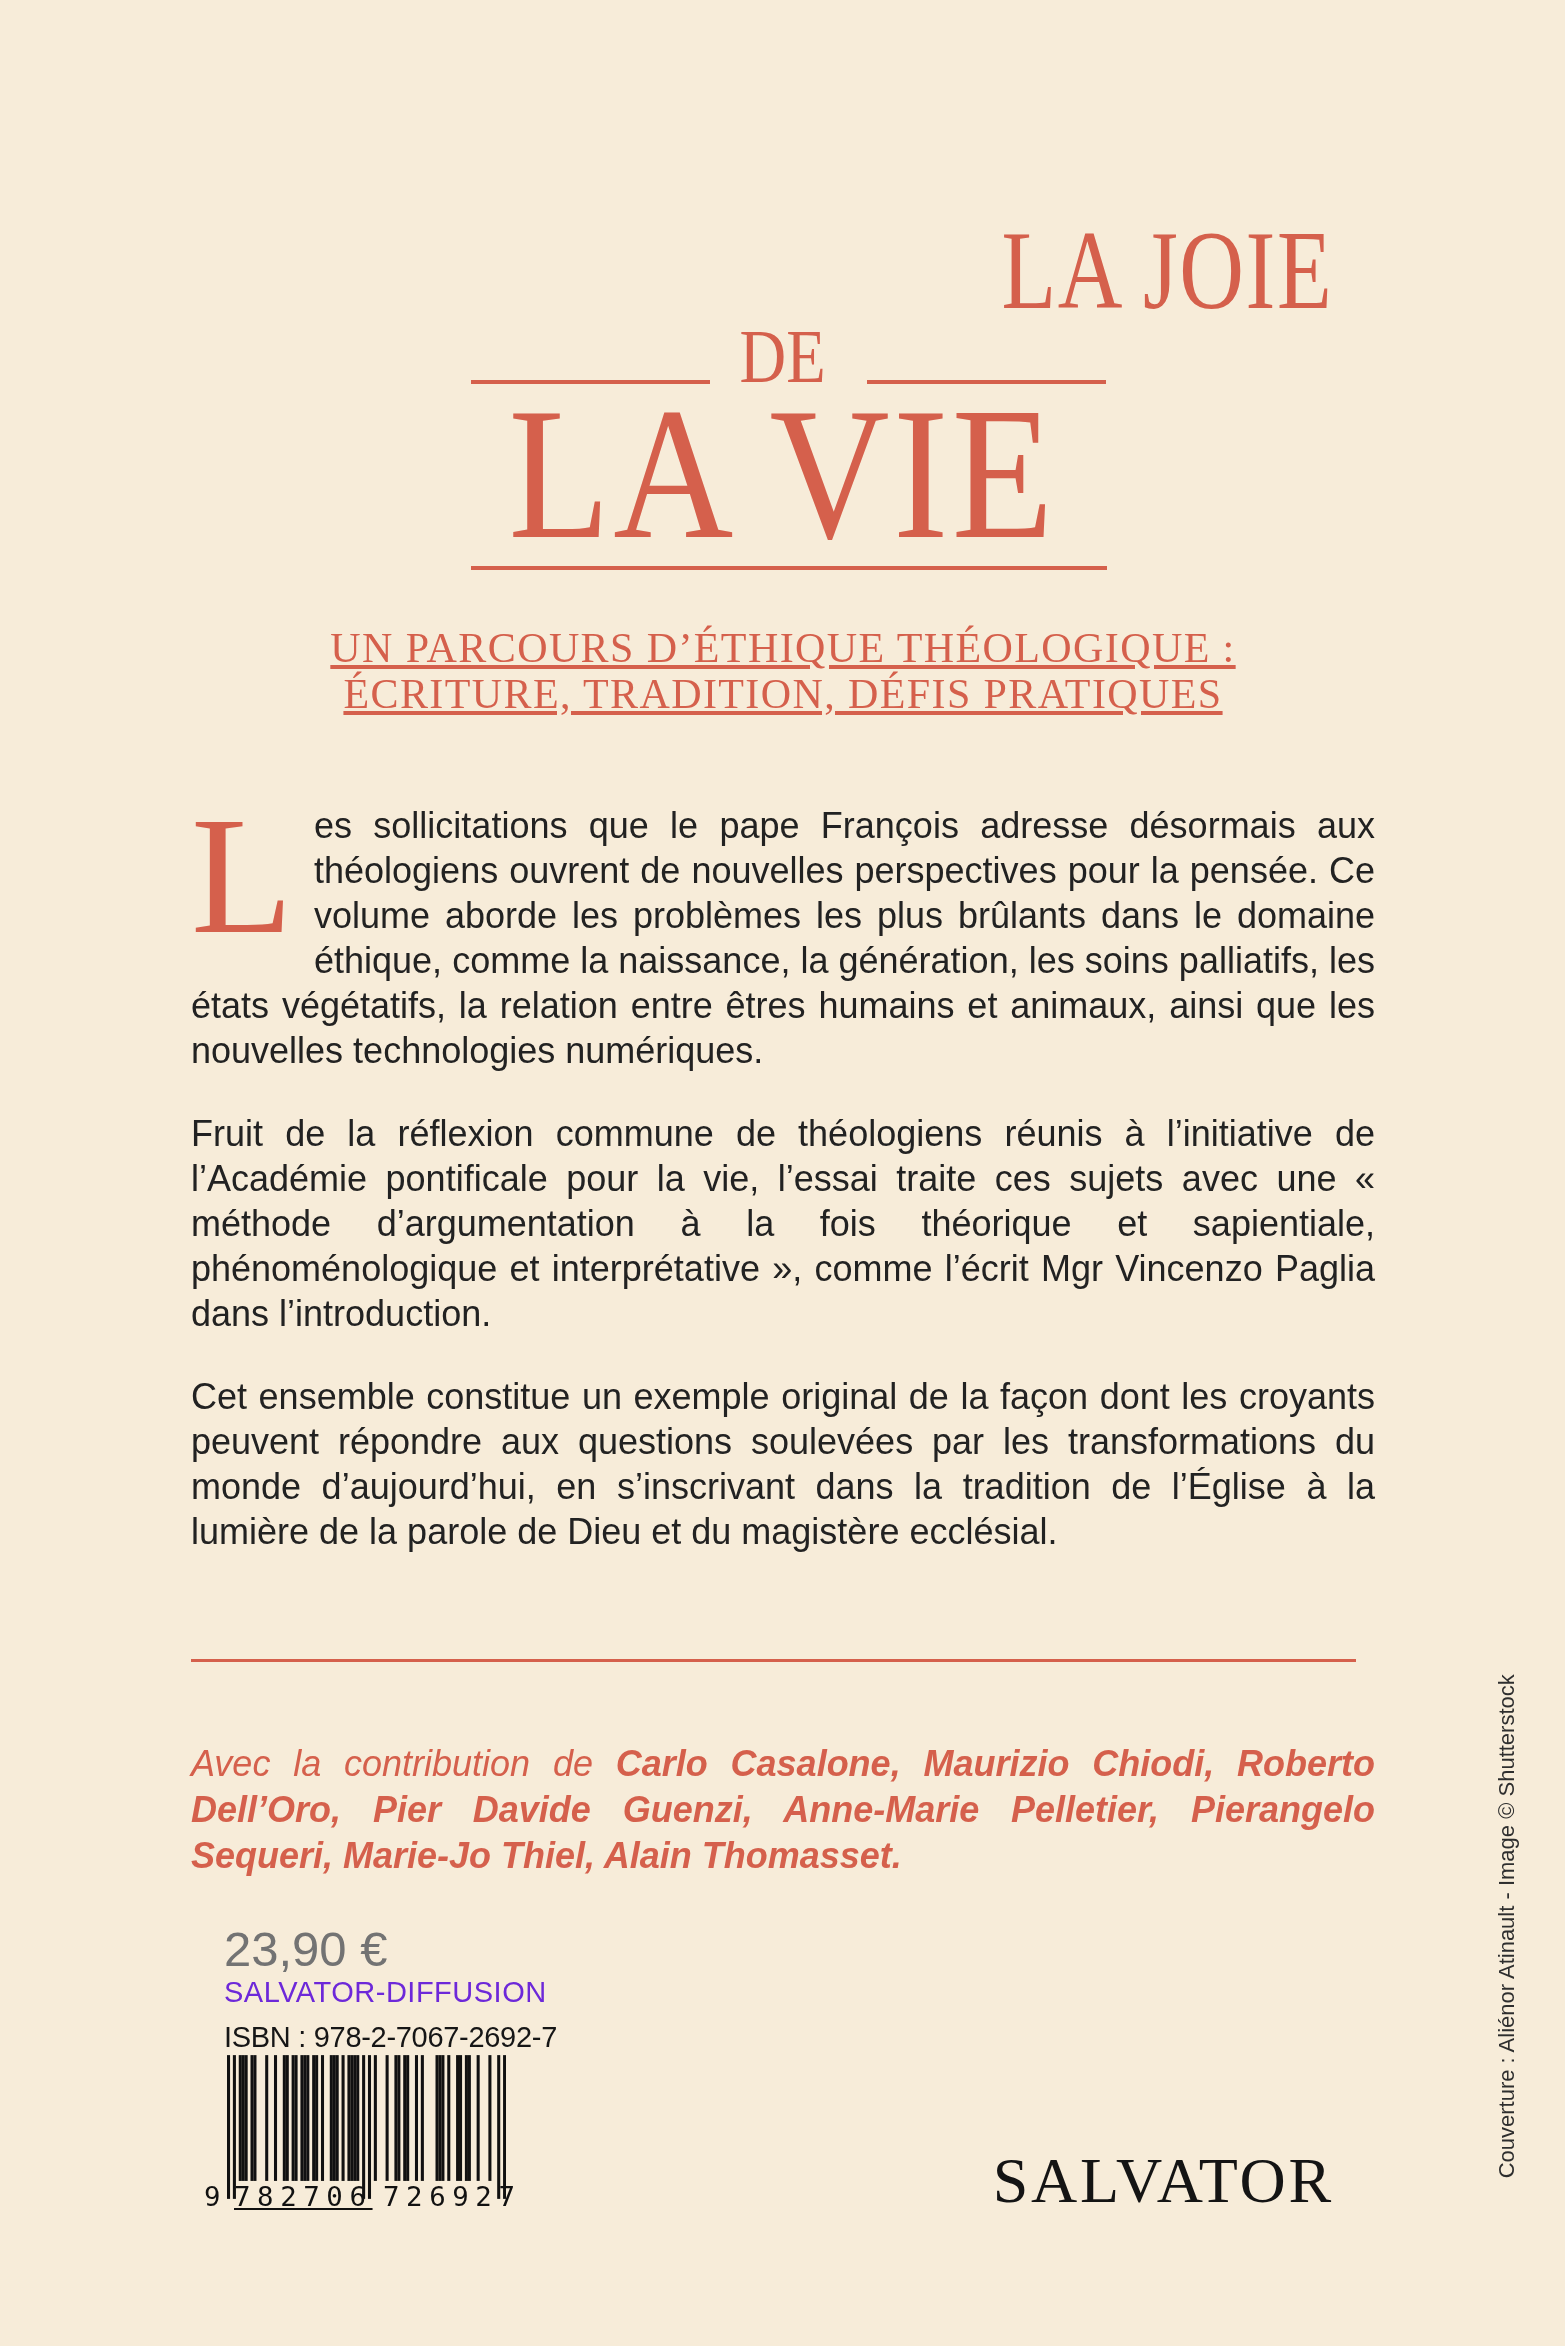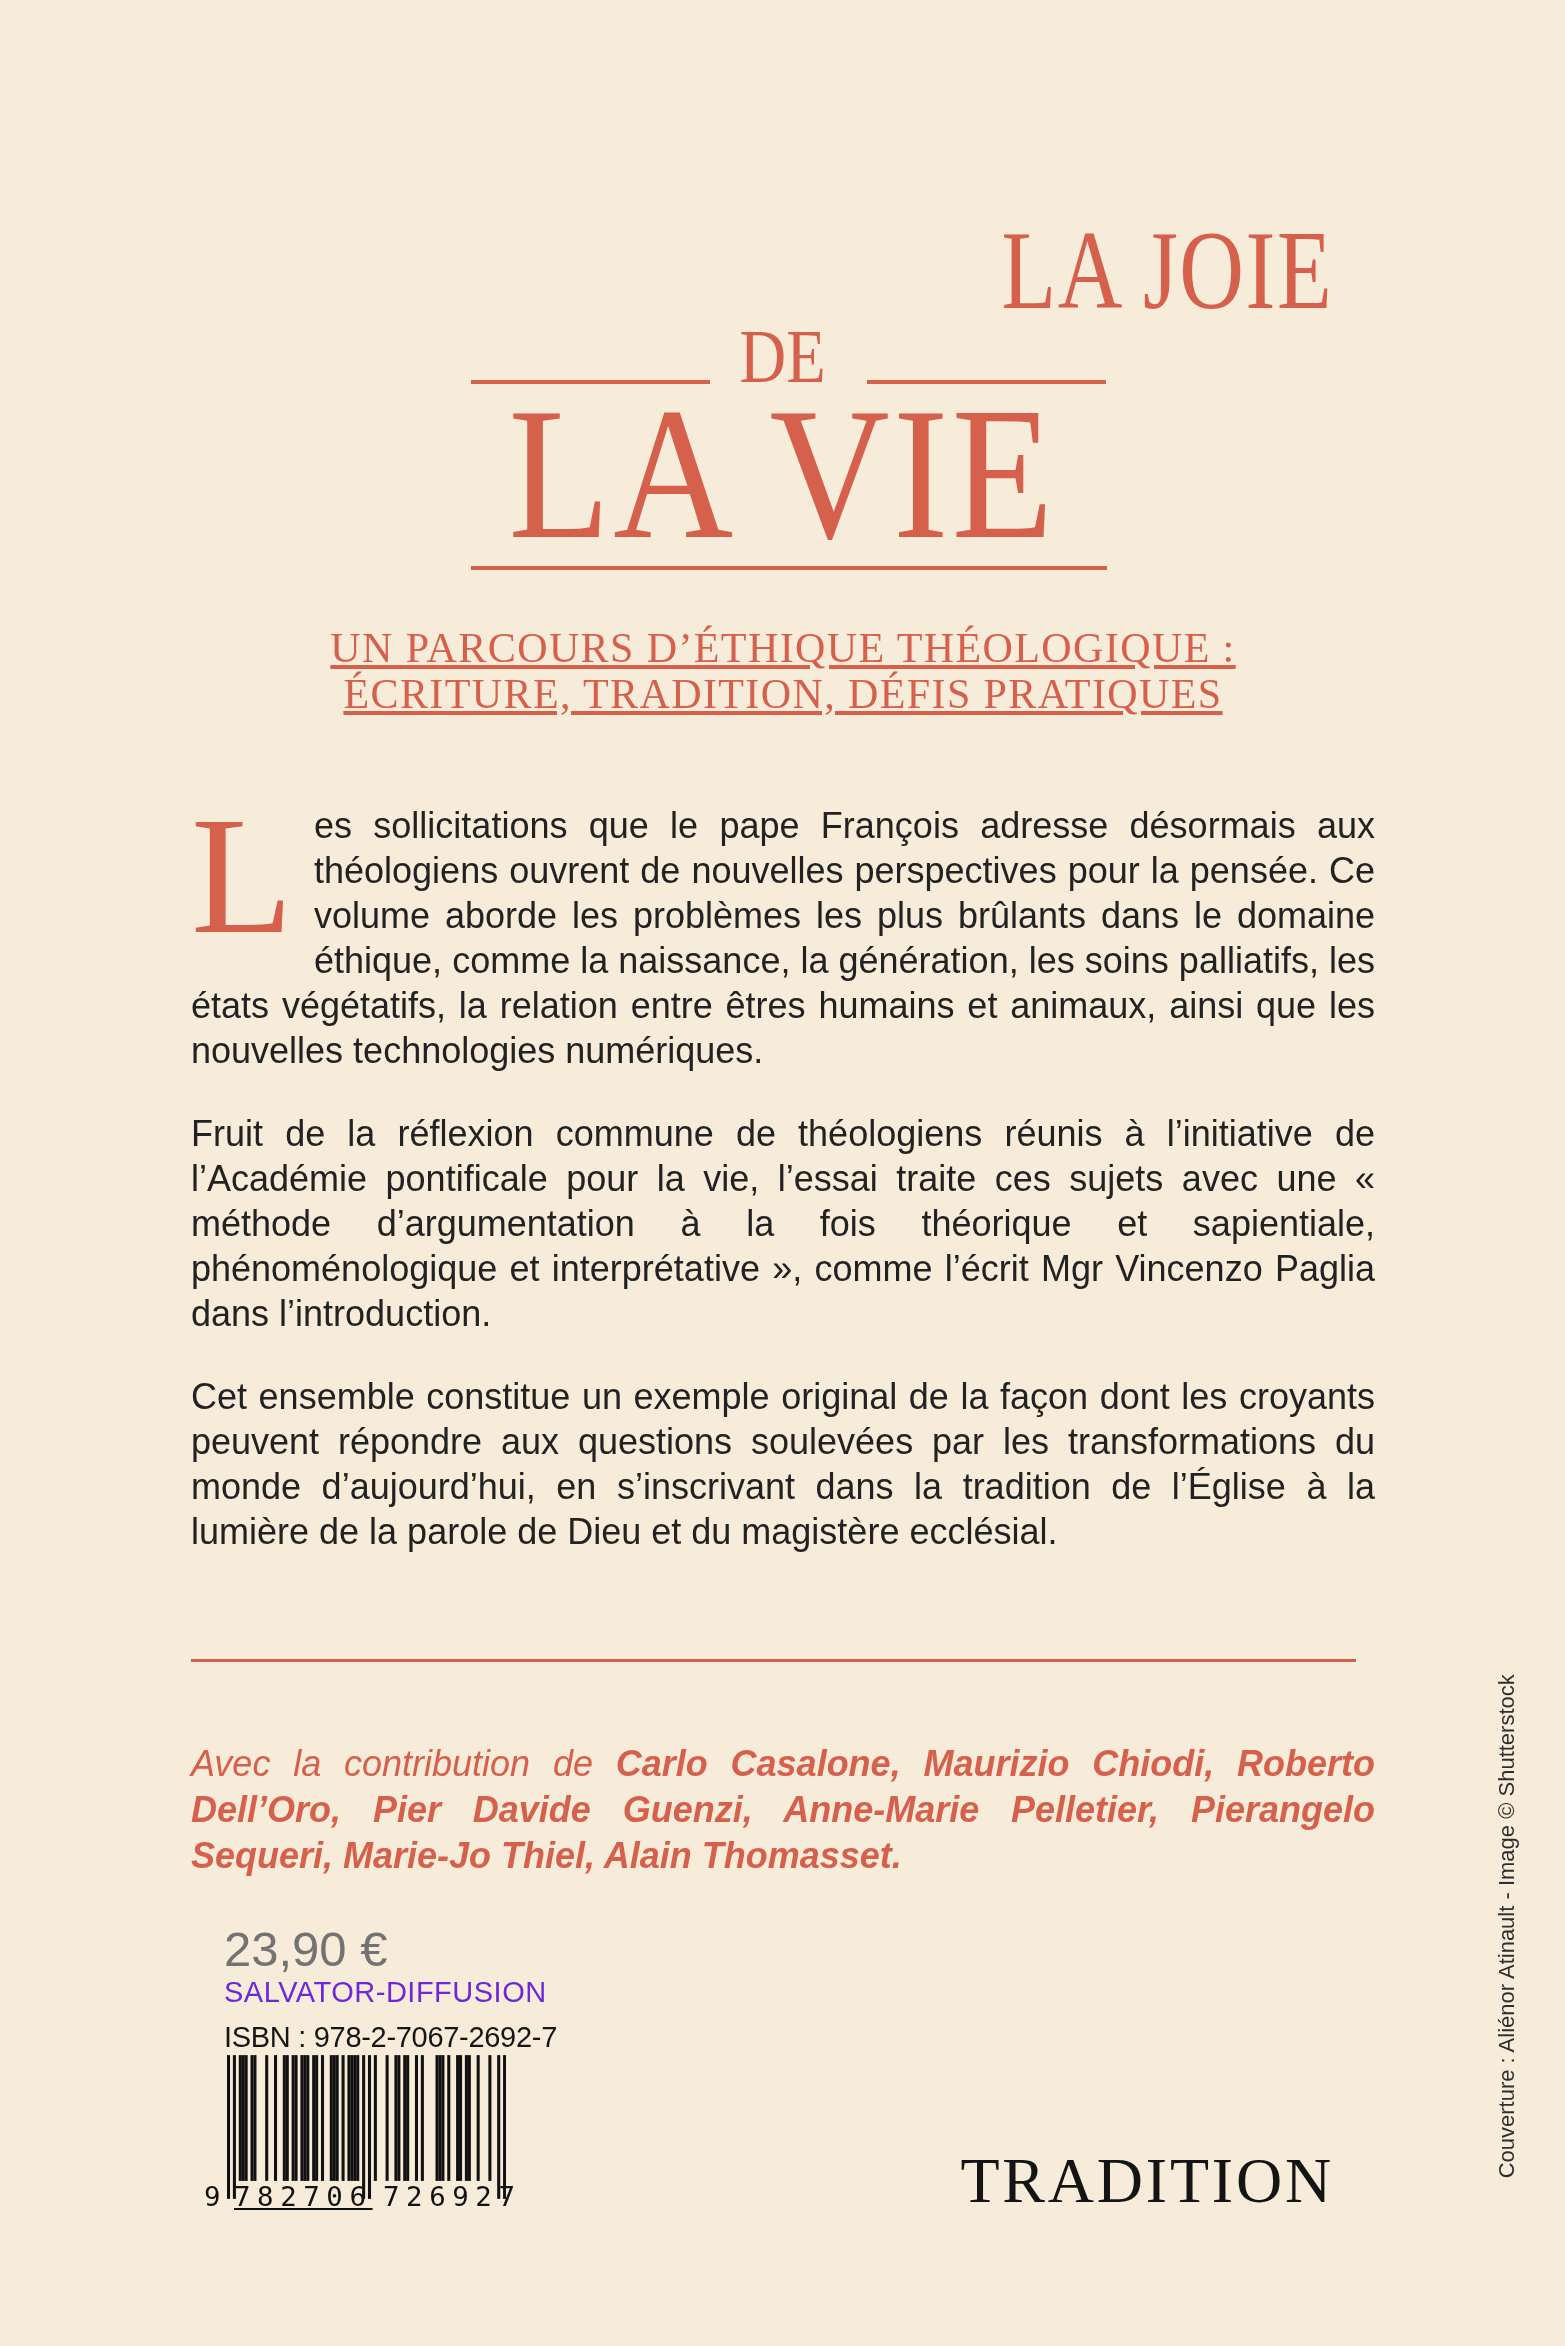--- a/index.html
+++ b/index.html
@@ -135,18 +135,18 @@
         <rect x="263.95" y="0" width="3.23" height="133" fill="#111"></rect>
         <rect x="276.37" y="0" width="3.23" height="133" fill="#111"></rect>
         <rect x="285.68" y="0" width="3.23" height="152" fill="#111"></rect>
         <rect x="291.89" y="0" width="3.23" height="152" fill="#111"></rect>
       </svg>
     <span class="bc-digit bc-9">9</span>
     <span class="bc-digit bc-g1">782706</span>
     <span class="bc-digit bc-g2">726927</span>
   </div>
 
-  <div class="publisher">TRADITION</div>
+  <div class="publisher">SALVATOR</div>
 
   <div class="credit">Couverture : Aliénor Atinault - Image © Shutterstock</div>
 
 </div>
 
 
 </body></html>

